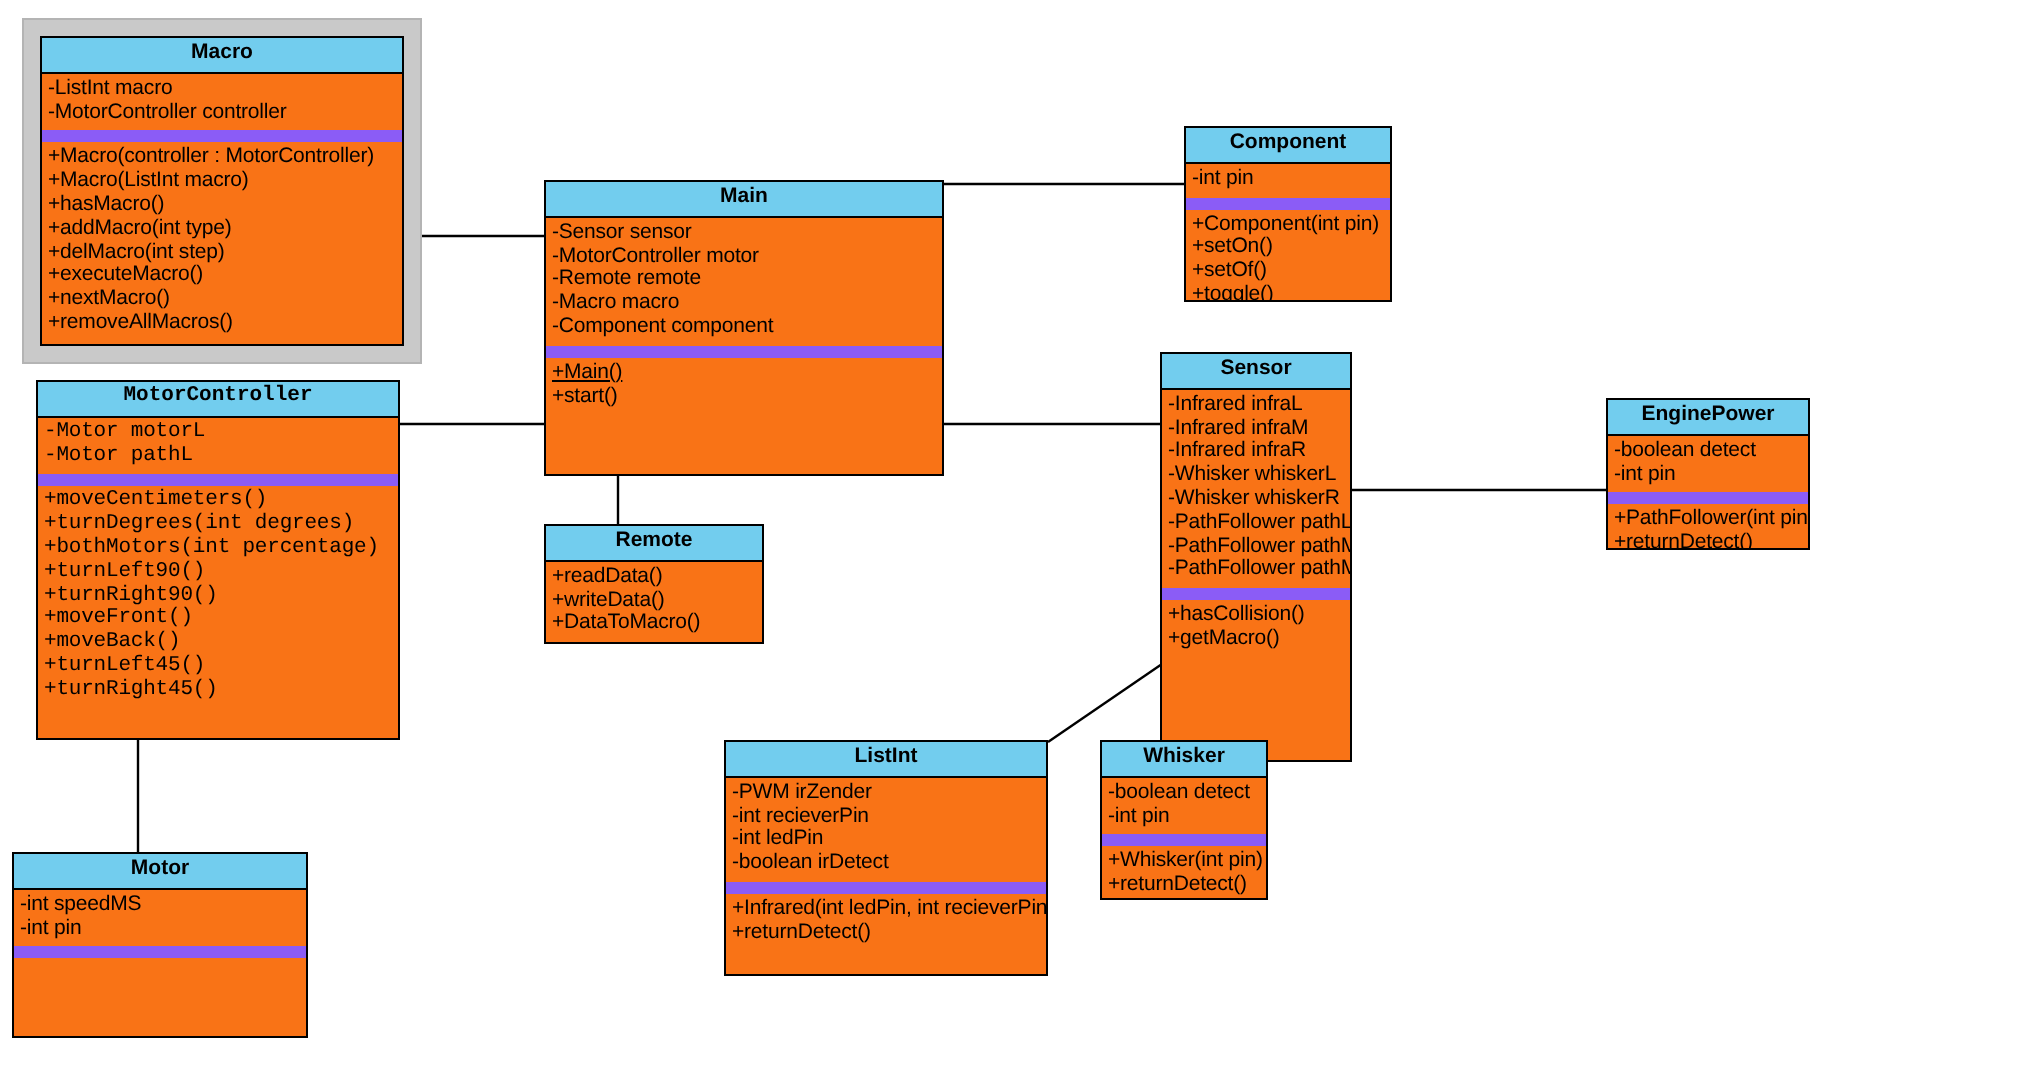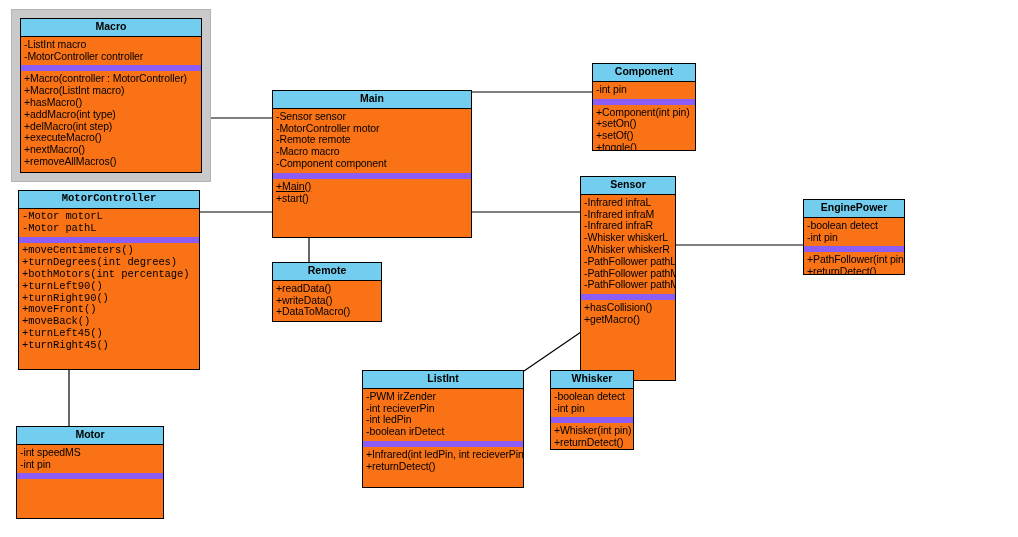--- a/index.html
+++ b/index.html
@@ -129,21 +129,21 @@
       <div class="uml-row">+bothMotors(int percentage)</div>
       <div class="uml-row">+turnLeft90()</div>
       <div class="uml-row">+turnRight90()</div>
       <div class="uml-row">+moveFront()</div>
       <div class="uml-row">+moveBack()</div>
       <div class="uml-row">+turnLeft45()</div>
       <div class="uml-row">+turnRight45()</div>
     </div>
   </div>
 
-  <div class="uml-class" style="left:16px; top:426px; width:148px; height:93px;">
+  <div class="uml-class" style="left:6px; top:426px; width:148px; height:93px;">
     <div class="uml-title">Motor</div>
     <div class="uml-section">
       <div class="uml-row">-int speedMS</div>
       <div class="uml-row">-int pin</div>
     </div>
   </div>
 
   <div class="uml-class" style="left:272px; top:90px; width:200px; height:148px;">
     <div class="uml-title">Main</div>
     <div class="uml-section">

